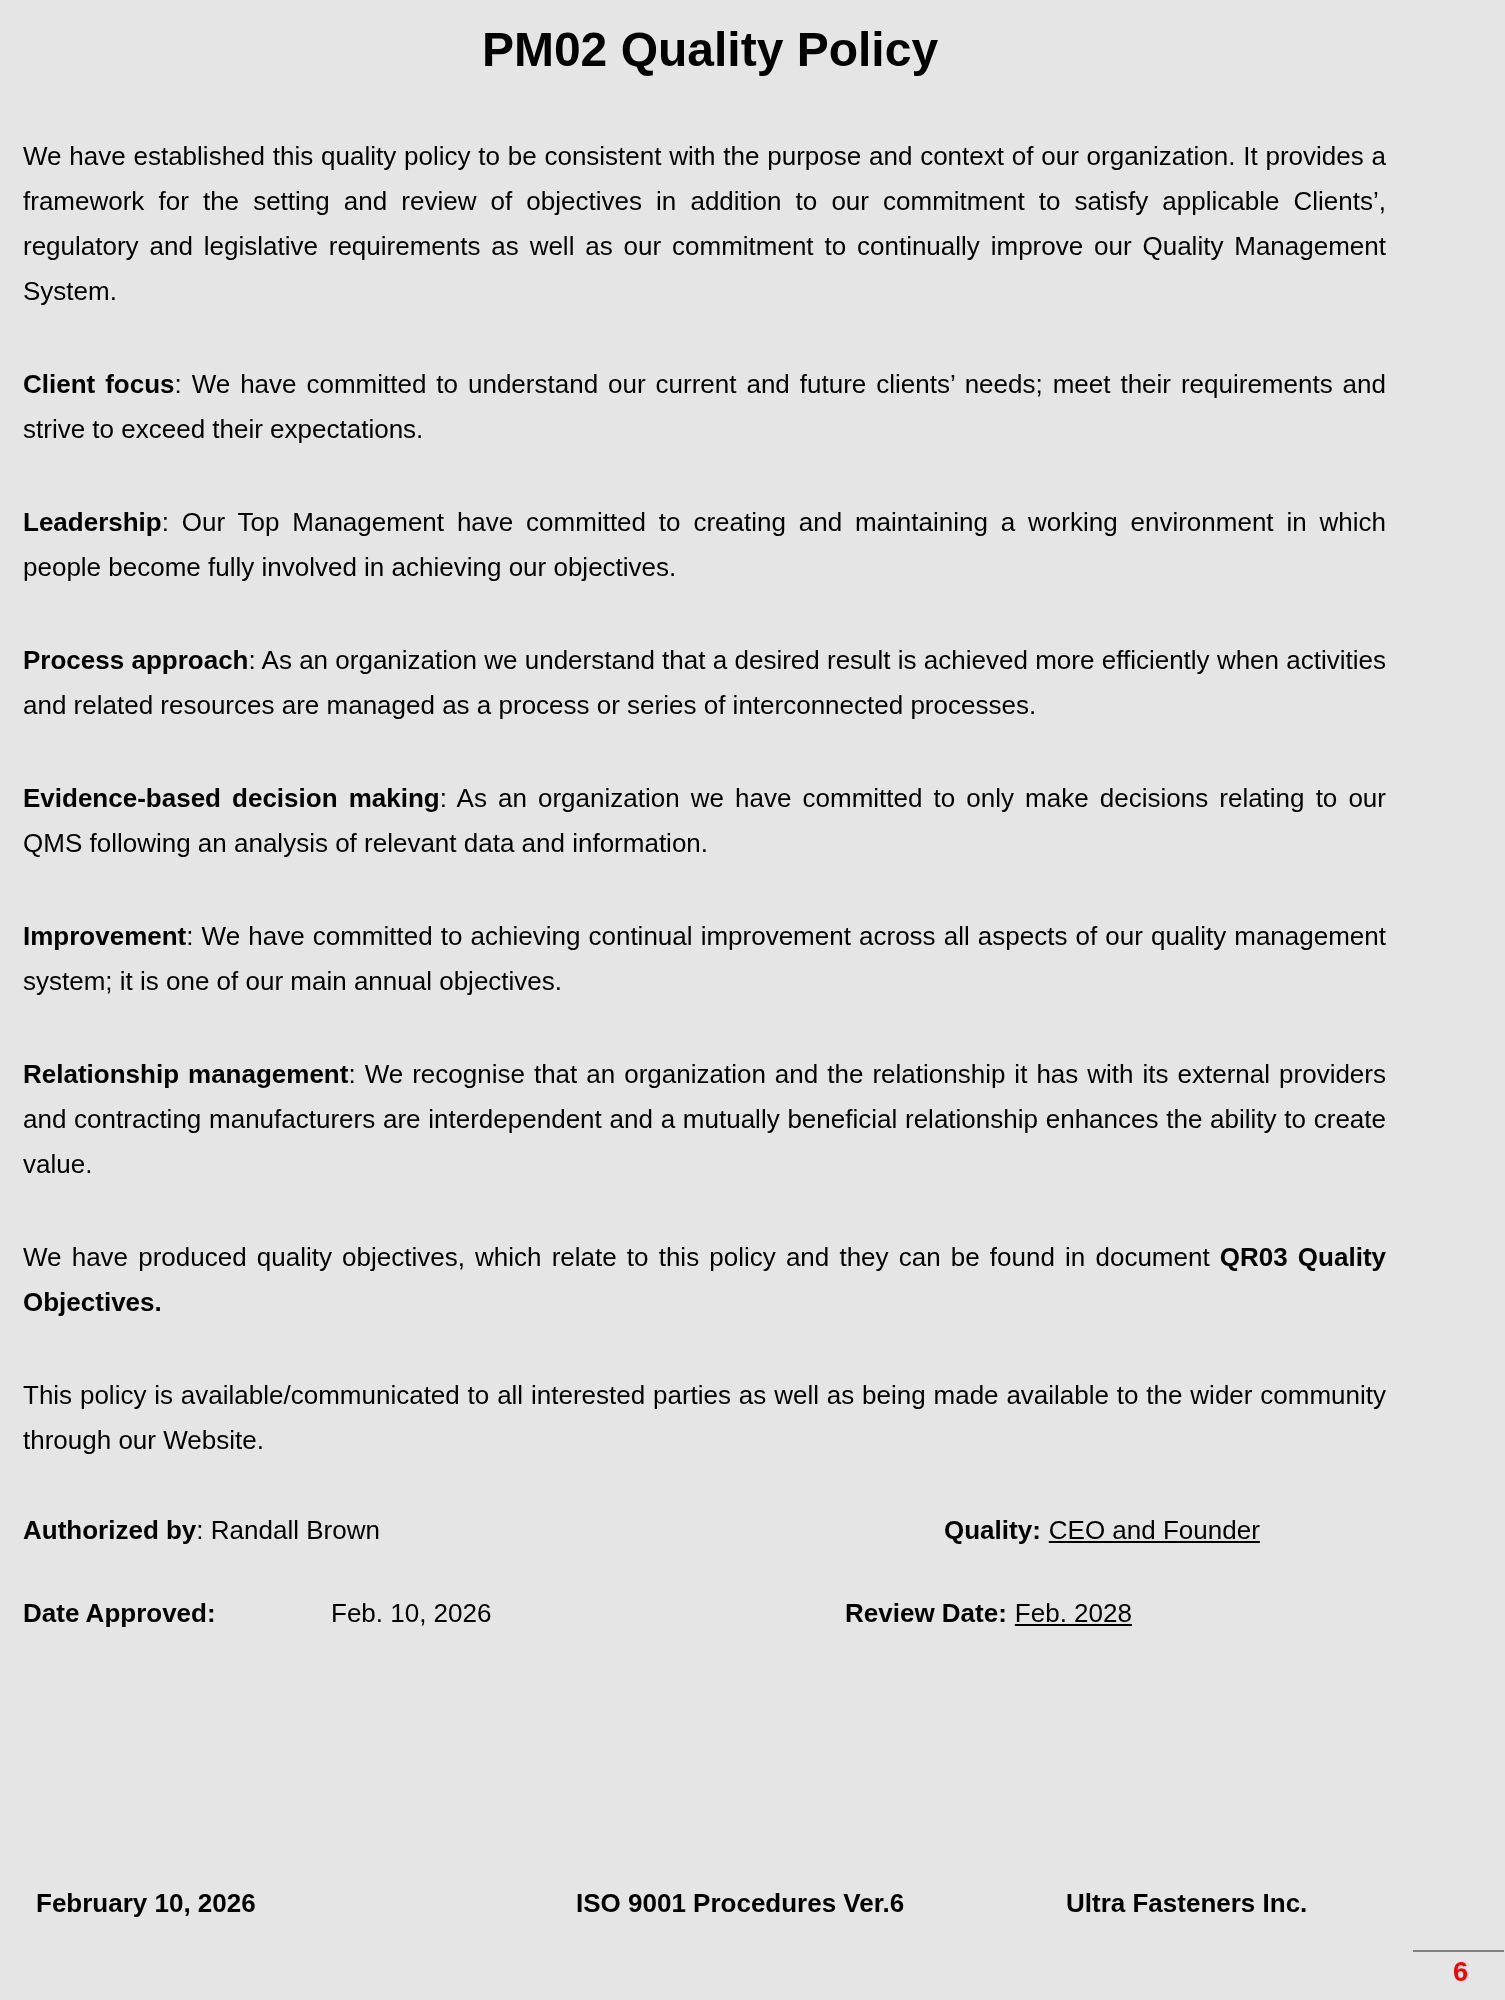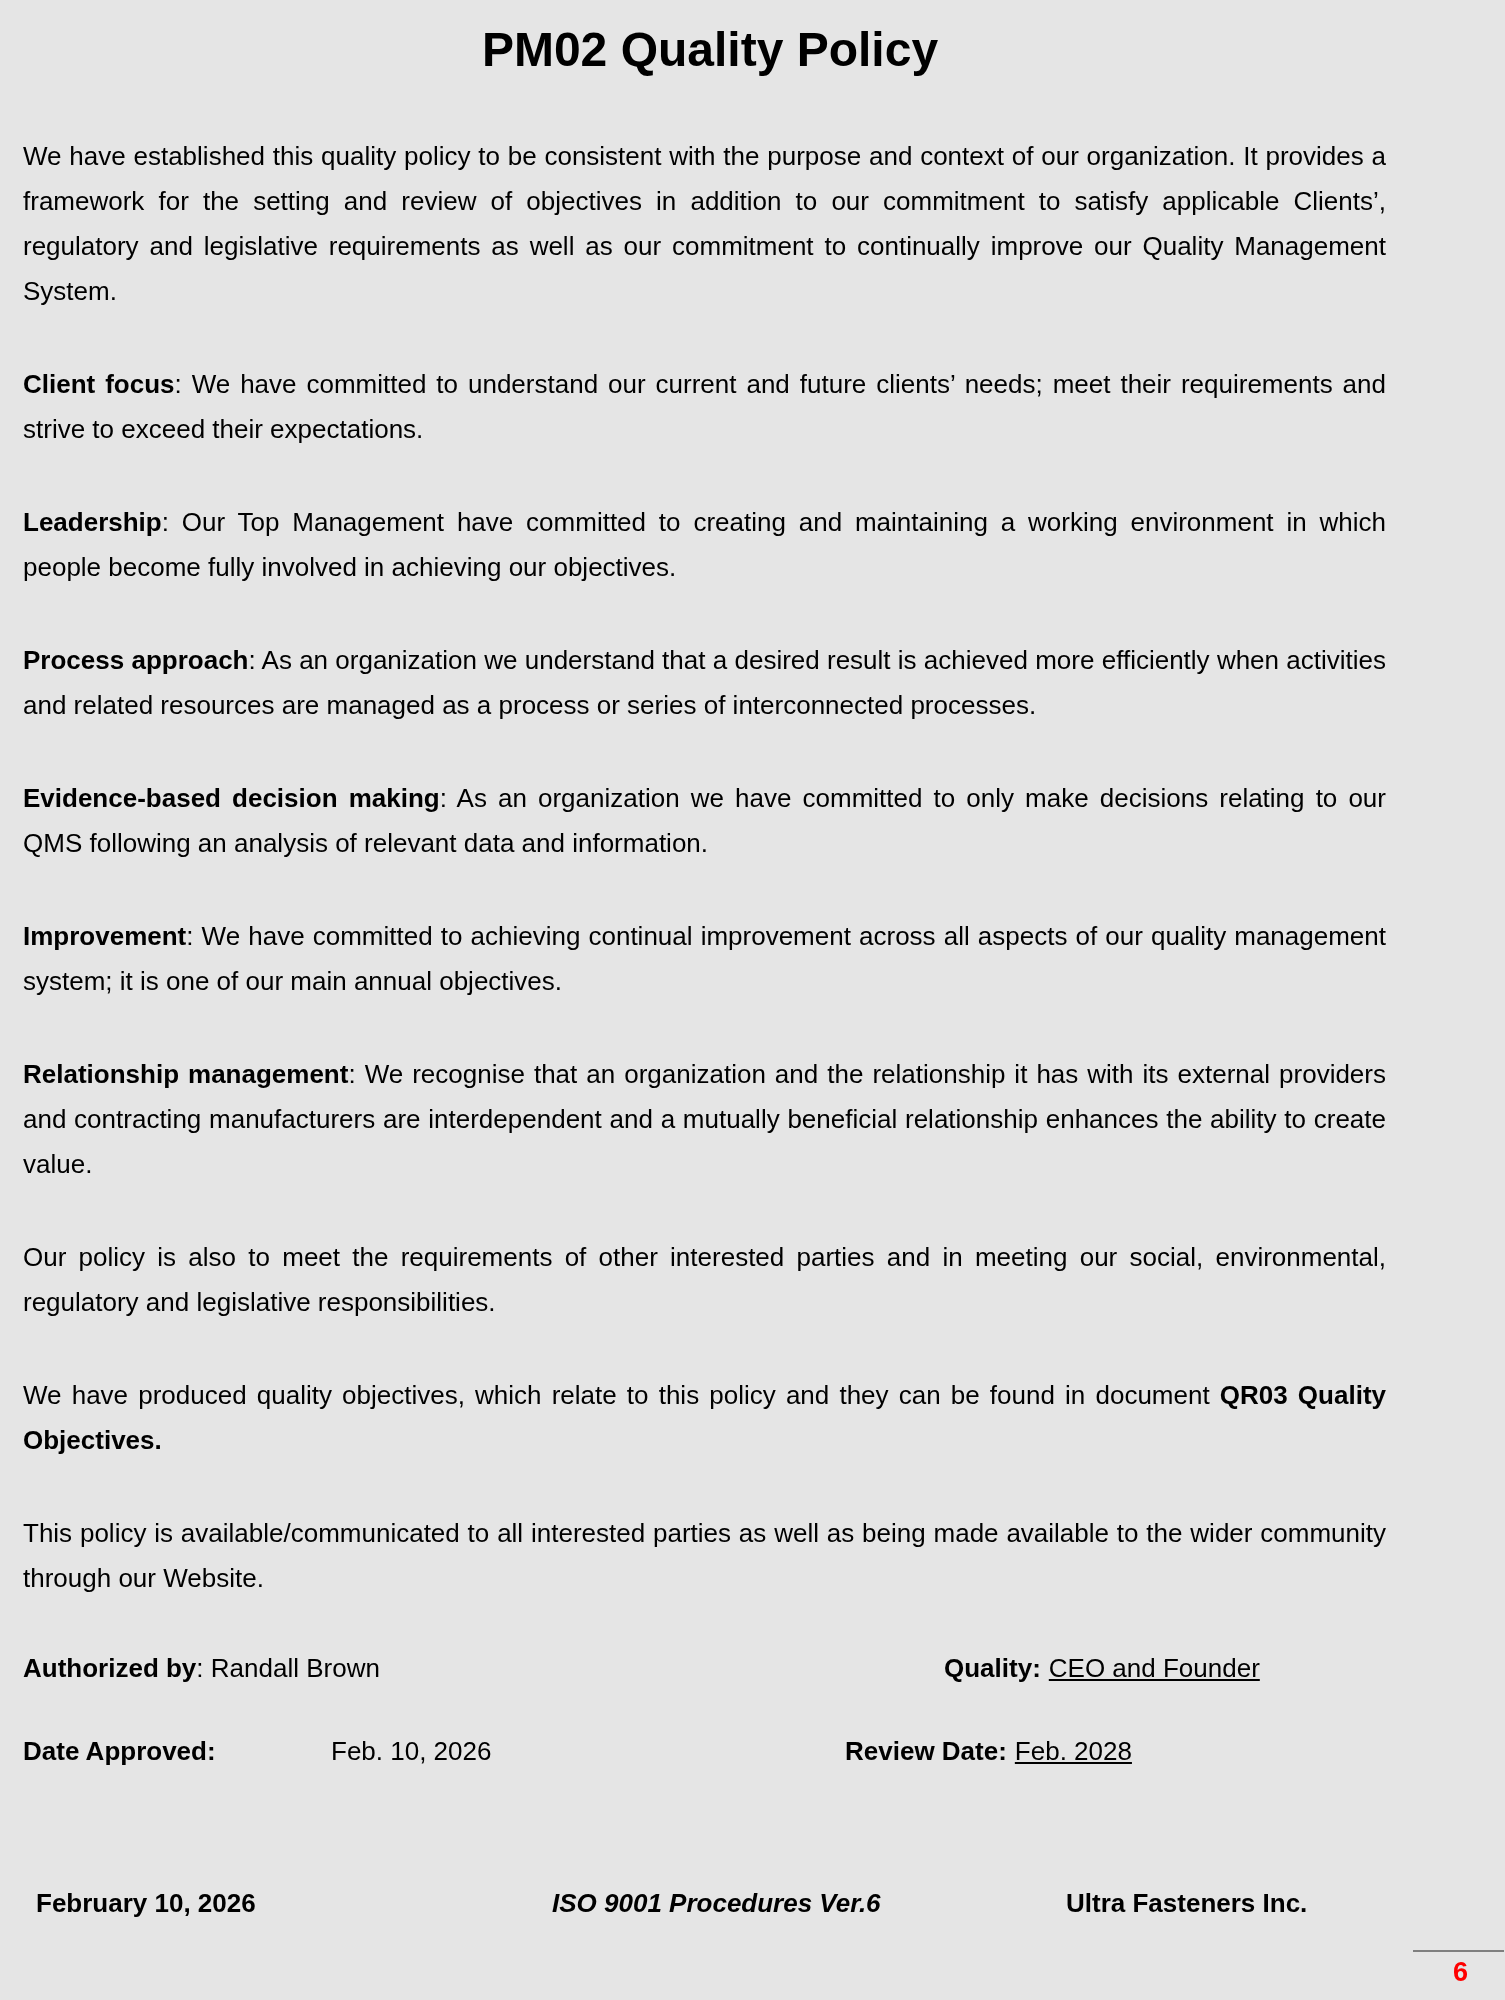--- a/index.html
+++ b/index.html
@@ -50,21 +50,21 @@
     left:0;
     top:1884px;
     width:1505px;
     height:38px;
     font-size:26px;
     line-height:38px;
     font-weight:700;
   }
   .f-abs{position:absolute;top:0;white-space:nowrap;}
   .f-date{left:36px;text-align:center;}
-  .f-center{left:552px;font-style:italic;}
+  .f-center{left:576px;}
   .f-company{left:1066px;}
   .page-rule{
     position:absolute;
     top:1950px;
     right:1px;
     width:91px;
     height:2px;
     background:#7f7f7f;
   }
   .page-num{
@@ -93,21 +93,20 @@
 
 
     <p class="para"><span class="b">Process approach</span><span>: As an organization we understand that a desired result is achieved more efficiently when activities and related resources are managed as a process or series of interconnected processes.</span><span class="b"></span></p>
 
     <p class="para"><span class="b">Evidence-based decision making</span><span>: As an organization we have committed to only make decisions relating to our QMS following an analysis of relevant data and information.</span><span class="b"></span></p>
 
     <p class="para"><span class="b">Improvement</span><span>: We have committed to achieving continual improvement across all aspects of our quality management system; it is one of our main annual objectives.</span><span class="b"></span></p>
 
     <p class="para"><span class="b">Relationship management</span><span>: We recognise that an organization and the relationship it has with its external providers and contracting manufacturers are interdependent and a mutually beneficial relationship enhances the ability to create value.</span><span class="b"></span></p>
 
-    <p class="para"><span class="b"></span><span>Our policy is also to meet the requirements of other interested parties and in meeting our social, environmental, regulatory and legislative responsibilities.</span><span class="b"></span></p>
 
     <p class="para"><span class="b"></span><span>We have produced quality objectives, which relate to this policy and they can be found in document </span><span class="b">QR03 Quality Objectives.</span></p>
 
     <p class="para"><span class="b"></span><span>This policy is available/communicated to all interested parties as well as being made available to the wider community through our Website.</span><span class="b"></span></p>
 
     <div class="sigrow">
       <span class="sig-abs" style="left:0"><span class="b">Authorized by</span><span>: </span><span>Randall Brown</span></span>
       <span class="sig-abs pos-col"><span class="b">Quality:</span><span class="gap">CEO and Founder</span></span>
     </div>
 

